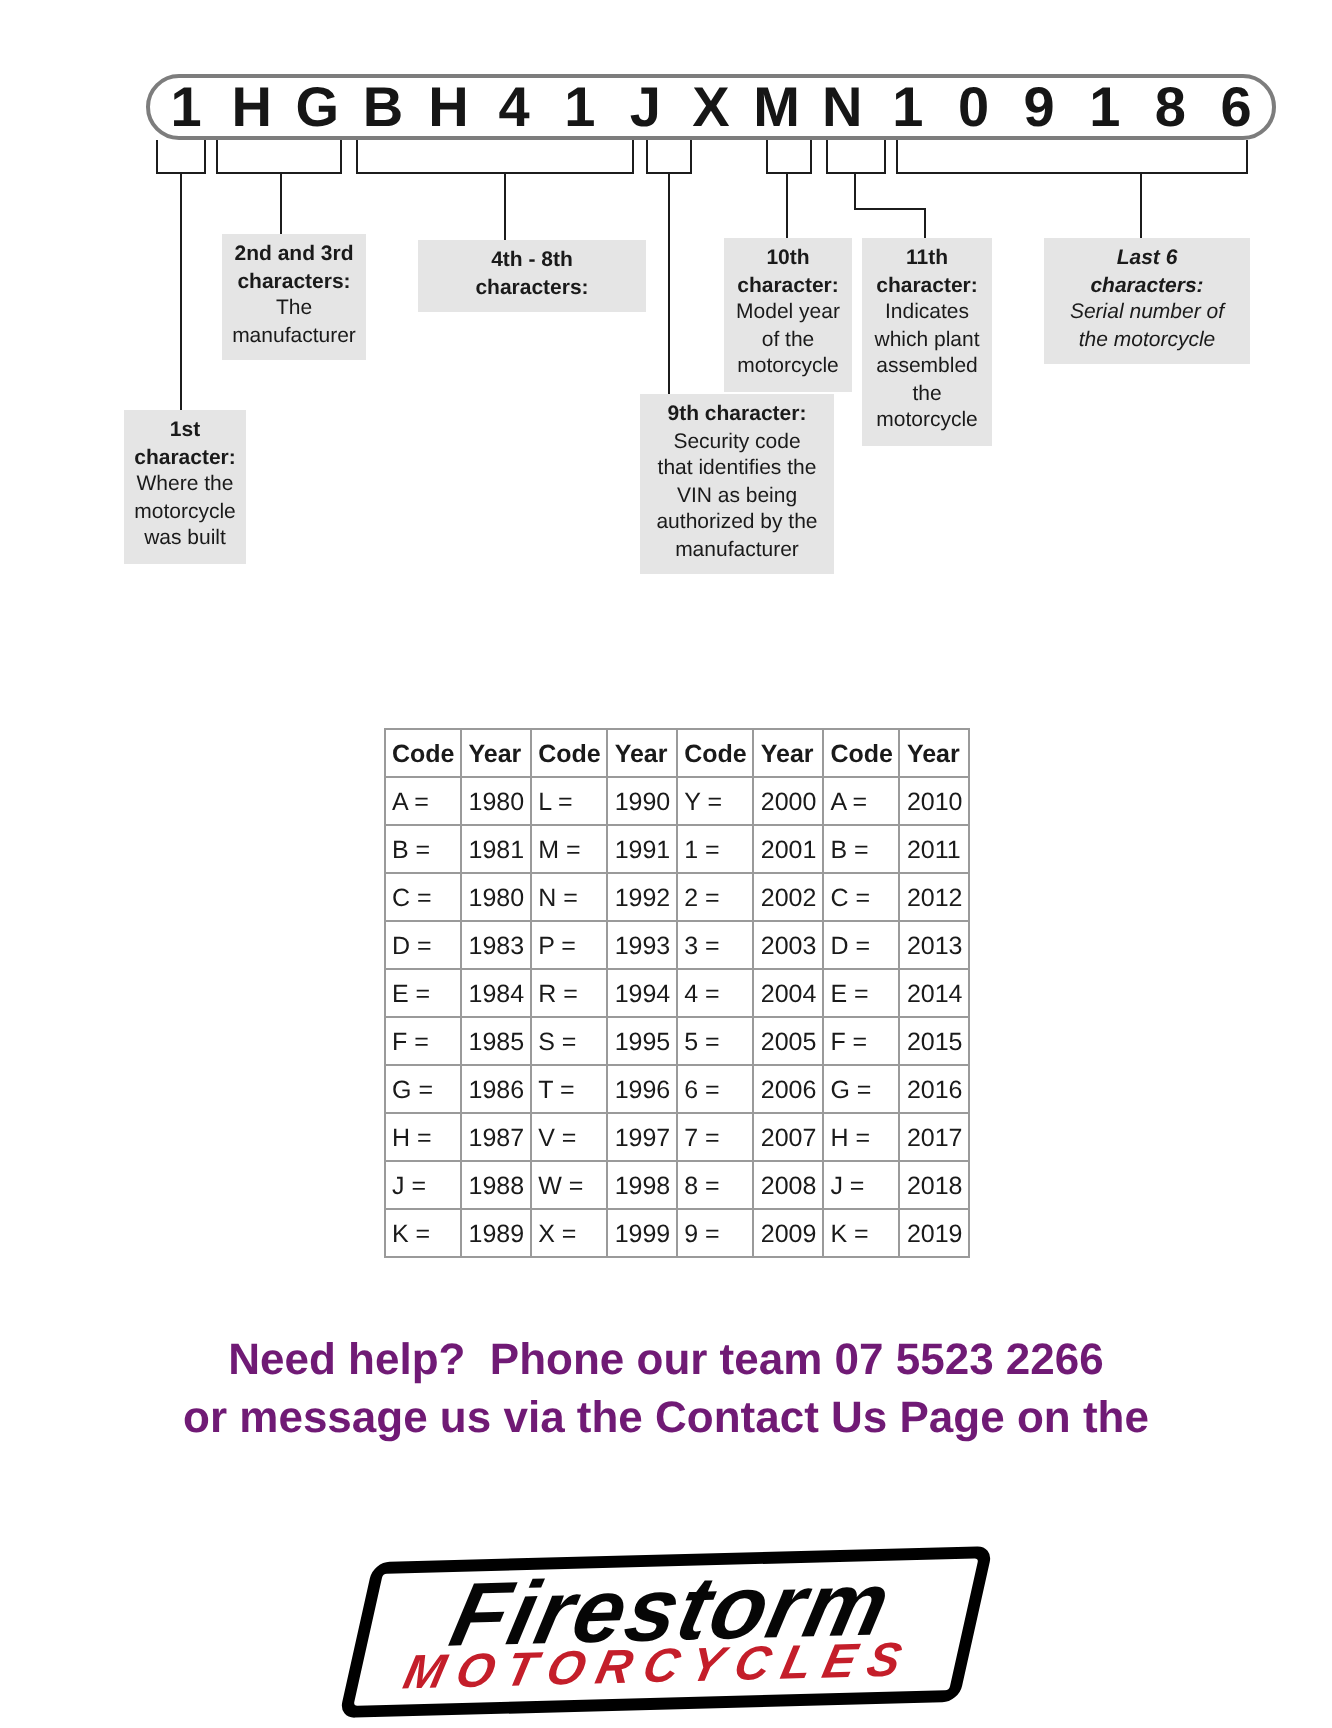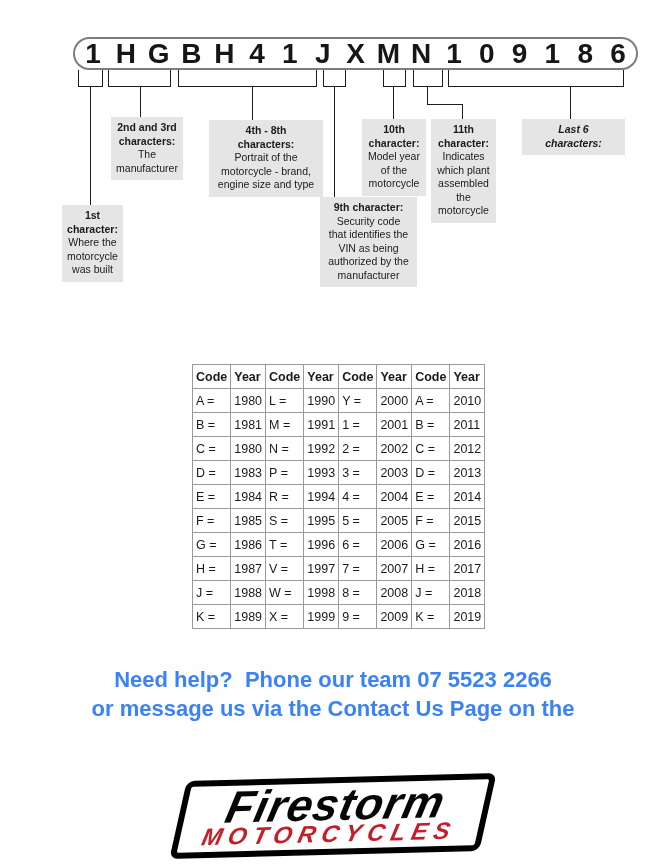--- a/index.html
+++ b/index.html
@@ -47,21 +47,21 @@
   .year-table th, .year-table td{
     border:1px solid #9a9a9a; text-align:left; vertical-align:middle;
     padding:2px 3px; height:19px; background:#fff;
   }
   .year-table th{font-weight:bold;}
   .year-table th:nth-child(odd), .year-table td:nth-child(odd){width:31px;}
   .year-table th:nth-child(even), .year-table td:nth-child(even){width:27px;}
   
   .help{
     position:absolute; left:0; top:666px; width:666px; text-align:center;
-    font-weight:bold; font-size:22px; line-height:28.5px; color:#3b82f6;
+    font-weight:bold; font-size:22px; line-height:28.5px; color:#701a75;
   }
   .help div{white-space:pre;}
   
   .logo{
     position:absolute; left:0; top:774px; width:666px; height:84px;
     display:flex; align-items:center; justify-content:center;
   }
   .logo-frame{
     transform:skewX(-14deg) rotate(-1.5deg);
     border:6px solid #000; border-radius:8px; background:#fff;
@@ -154,25 +154,20 @@
     <div class="exp-body">
         <div>The</div>
         <div>manufacturer</div>
       </div>
   </div>
   <div class="exp-box box-fourth-eighth">
     <div class="exp-title">
         <div>4th - 8th</div>
         <div>characters:</div>
       </div>
-    <div class="exp-body">
-        <div>Portrait of the</div>
-        <div>motorcycle - brand,</div>
-        <div>engine size and type</div>
-      </div>
   </div>
   <div class="exp-box box-ninth">
     <div class="exp-title">
         <div>9th character:</div>
       </div>
     <div class="exp-body">
         <div>Security code</div>
         <div>that identifies the</div>
         <div>VIN as being</div>
         <div>authorized by the</div>
@@ -200,20 +195,24 @@
         <div>which plant</div>
         <div>assembled</div>
         <div>the</div>
         <div>motorcycle</div>
       </div>
   </div>
   <div class="exp-box box-last-six">
     <div class="exp-title">
         <div>Last 6</div>
         <div>characters:</div>
+      </div>
+    <div class="exp-body">
+        <div>Serial number of</div>
+        <div>the motorcycle</div>
       </div>
   </div>
 
 
   <table class="year-table">
     <thead>
       <tr>
           <th>Code</th>
           <th>Year</th>
           <th>Code</th>

